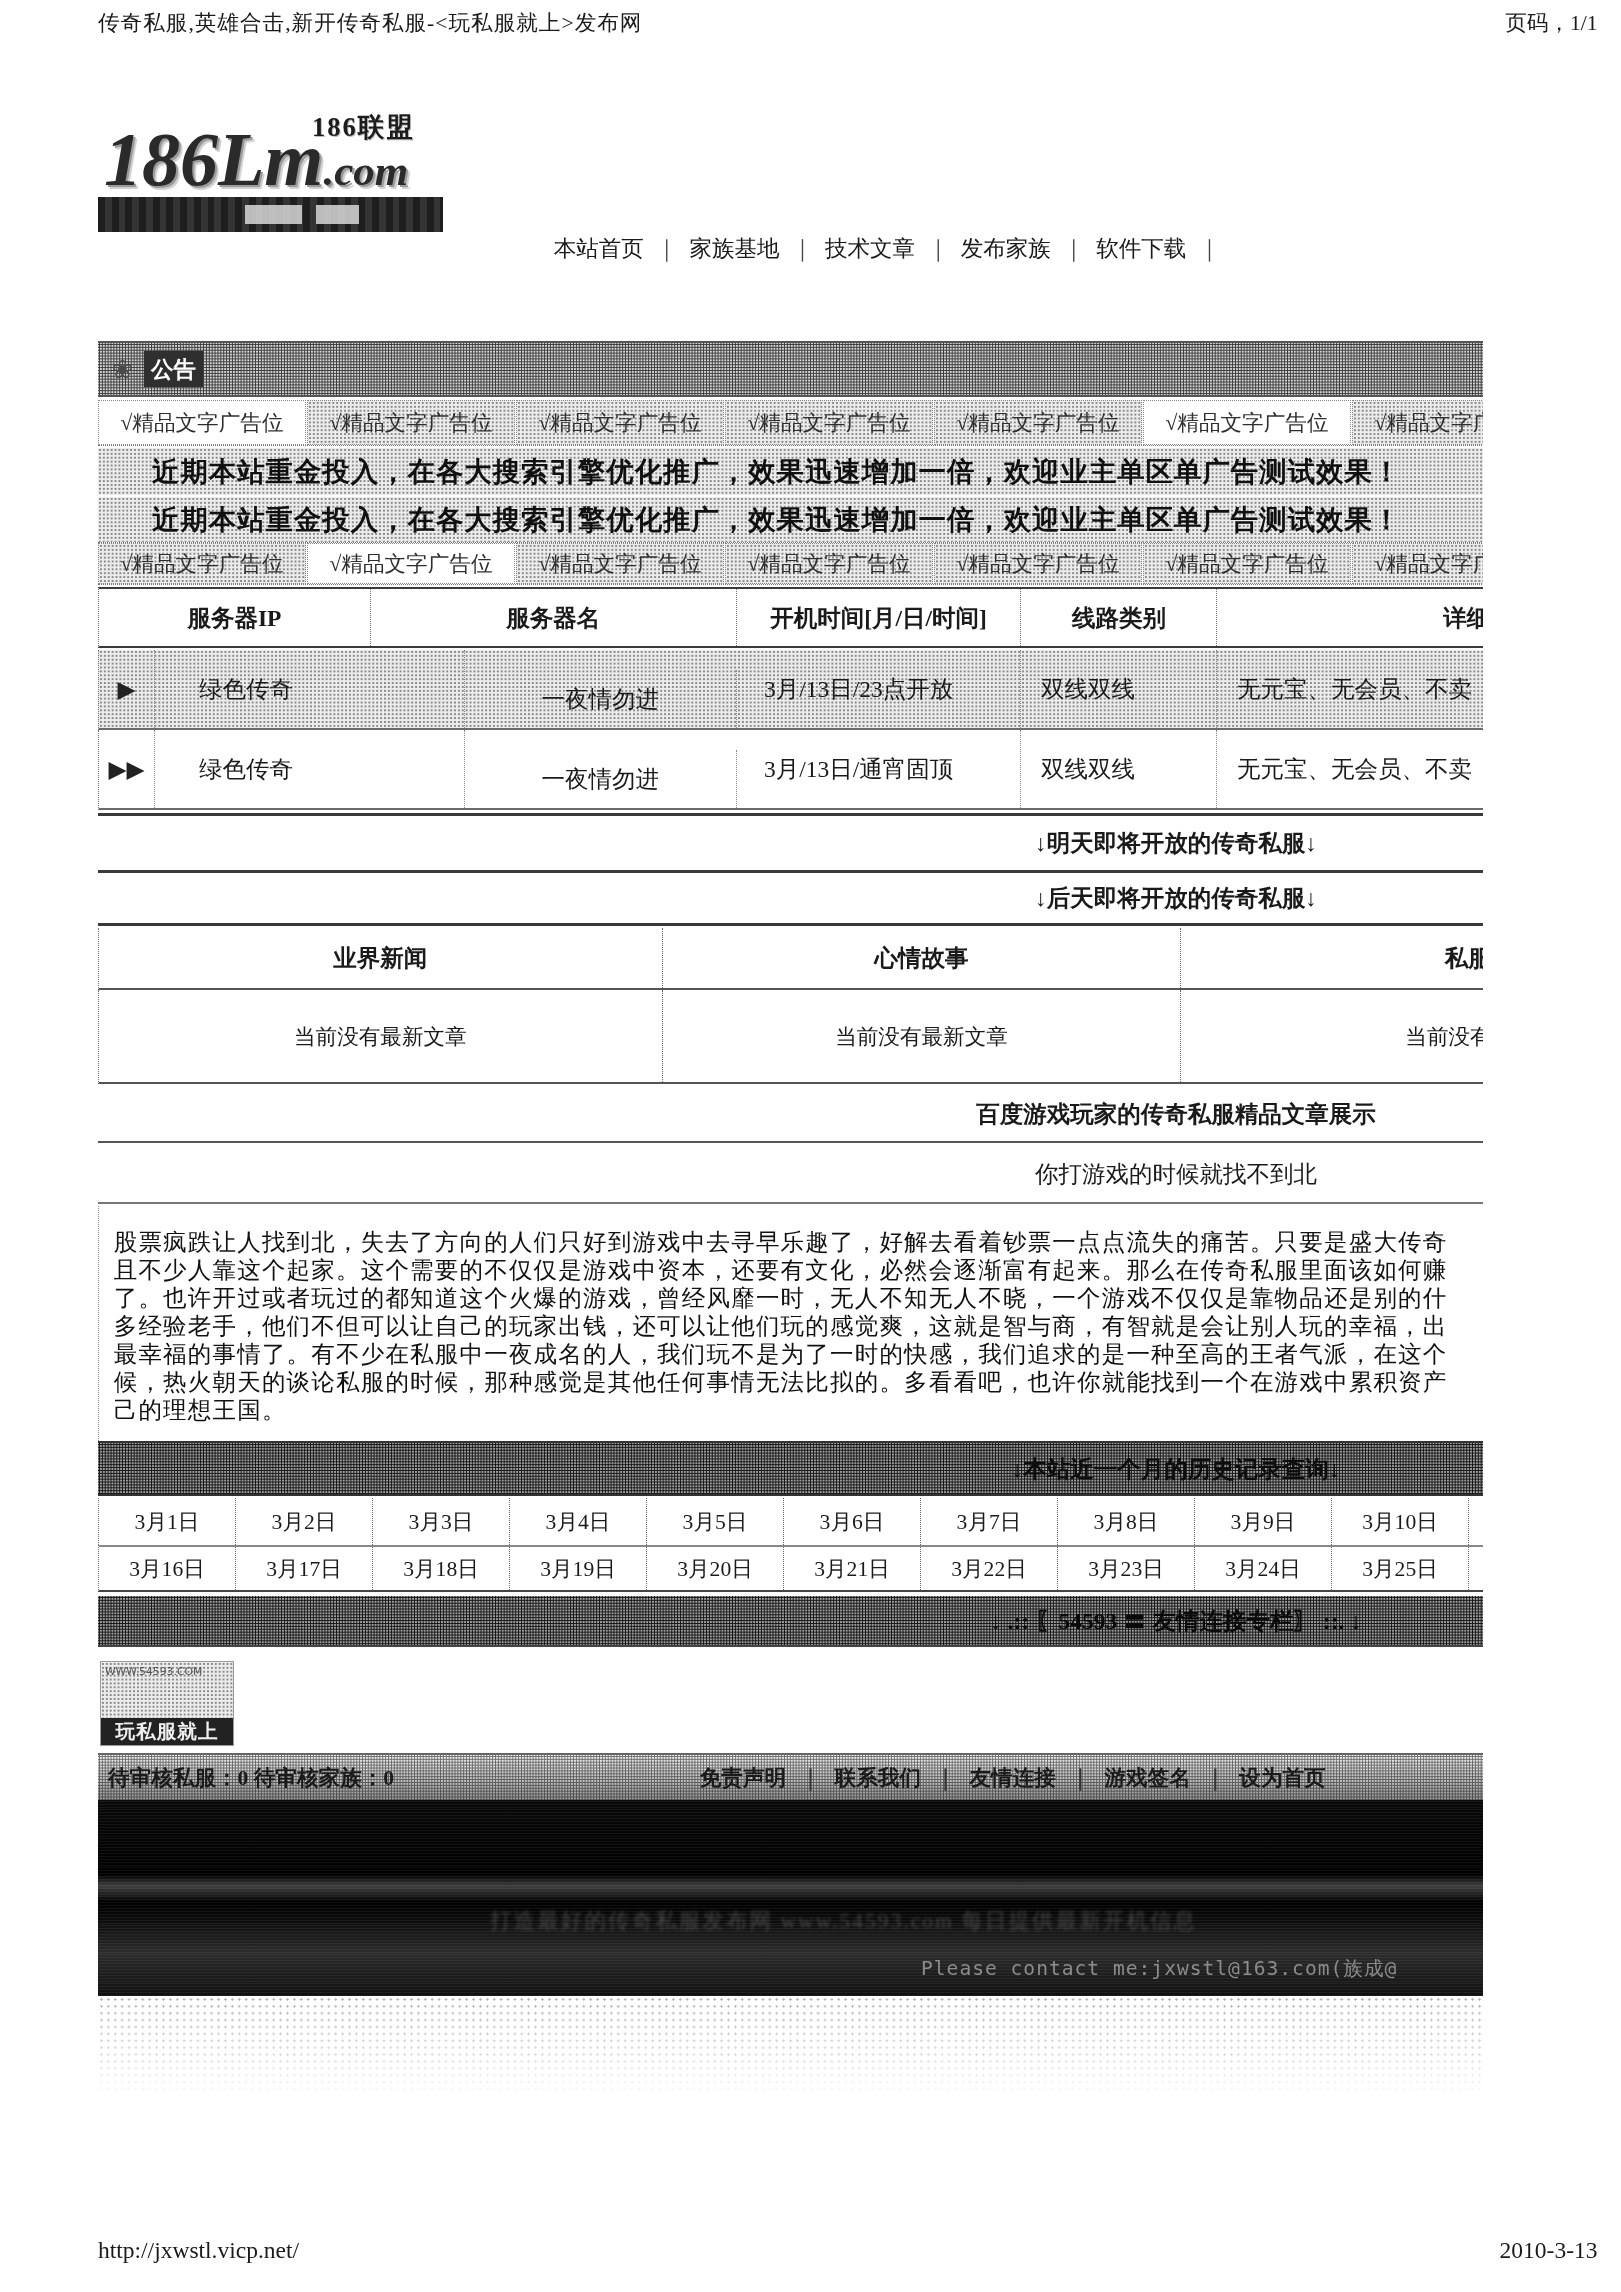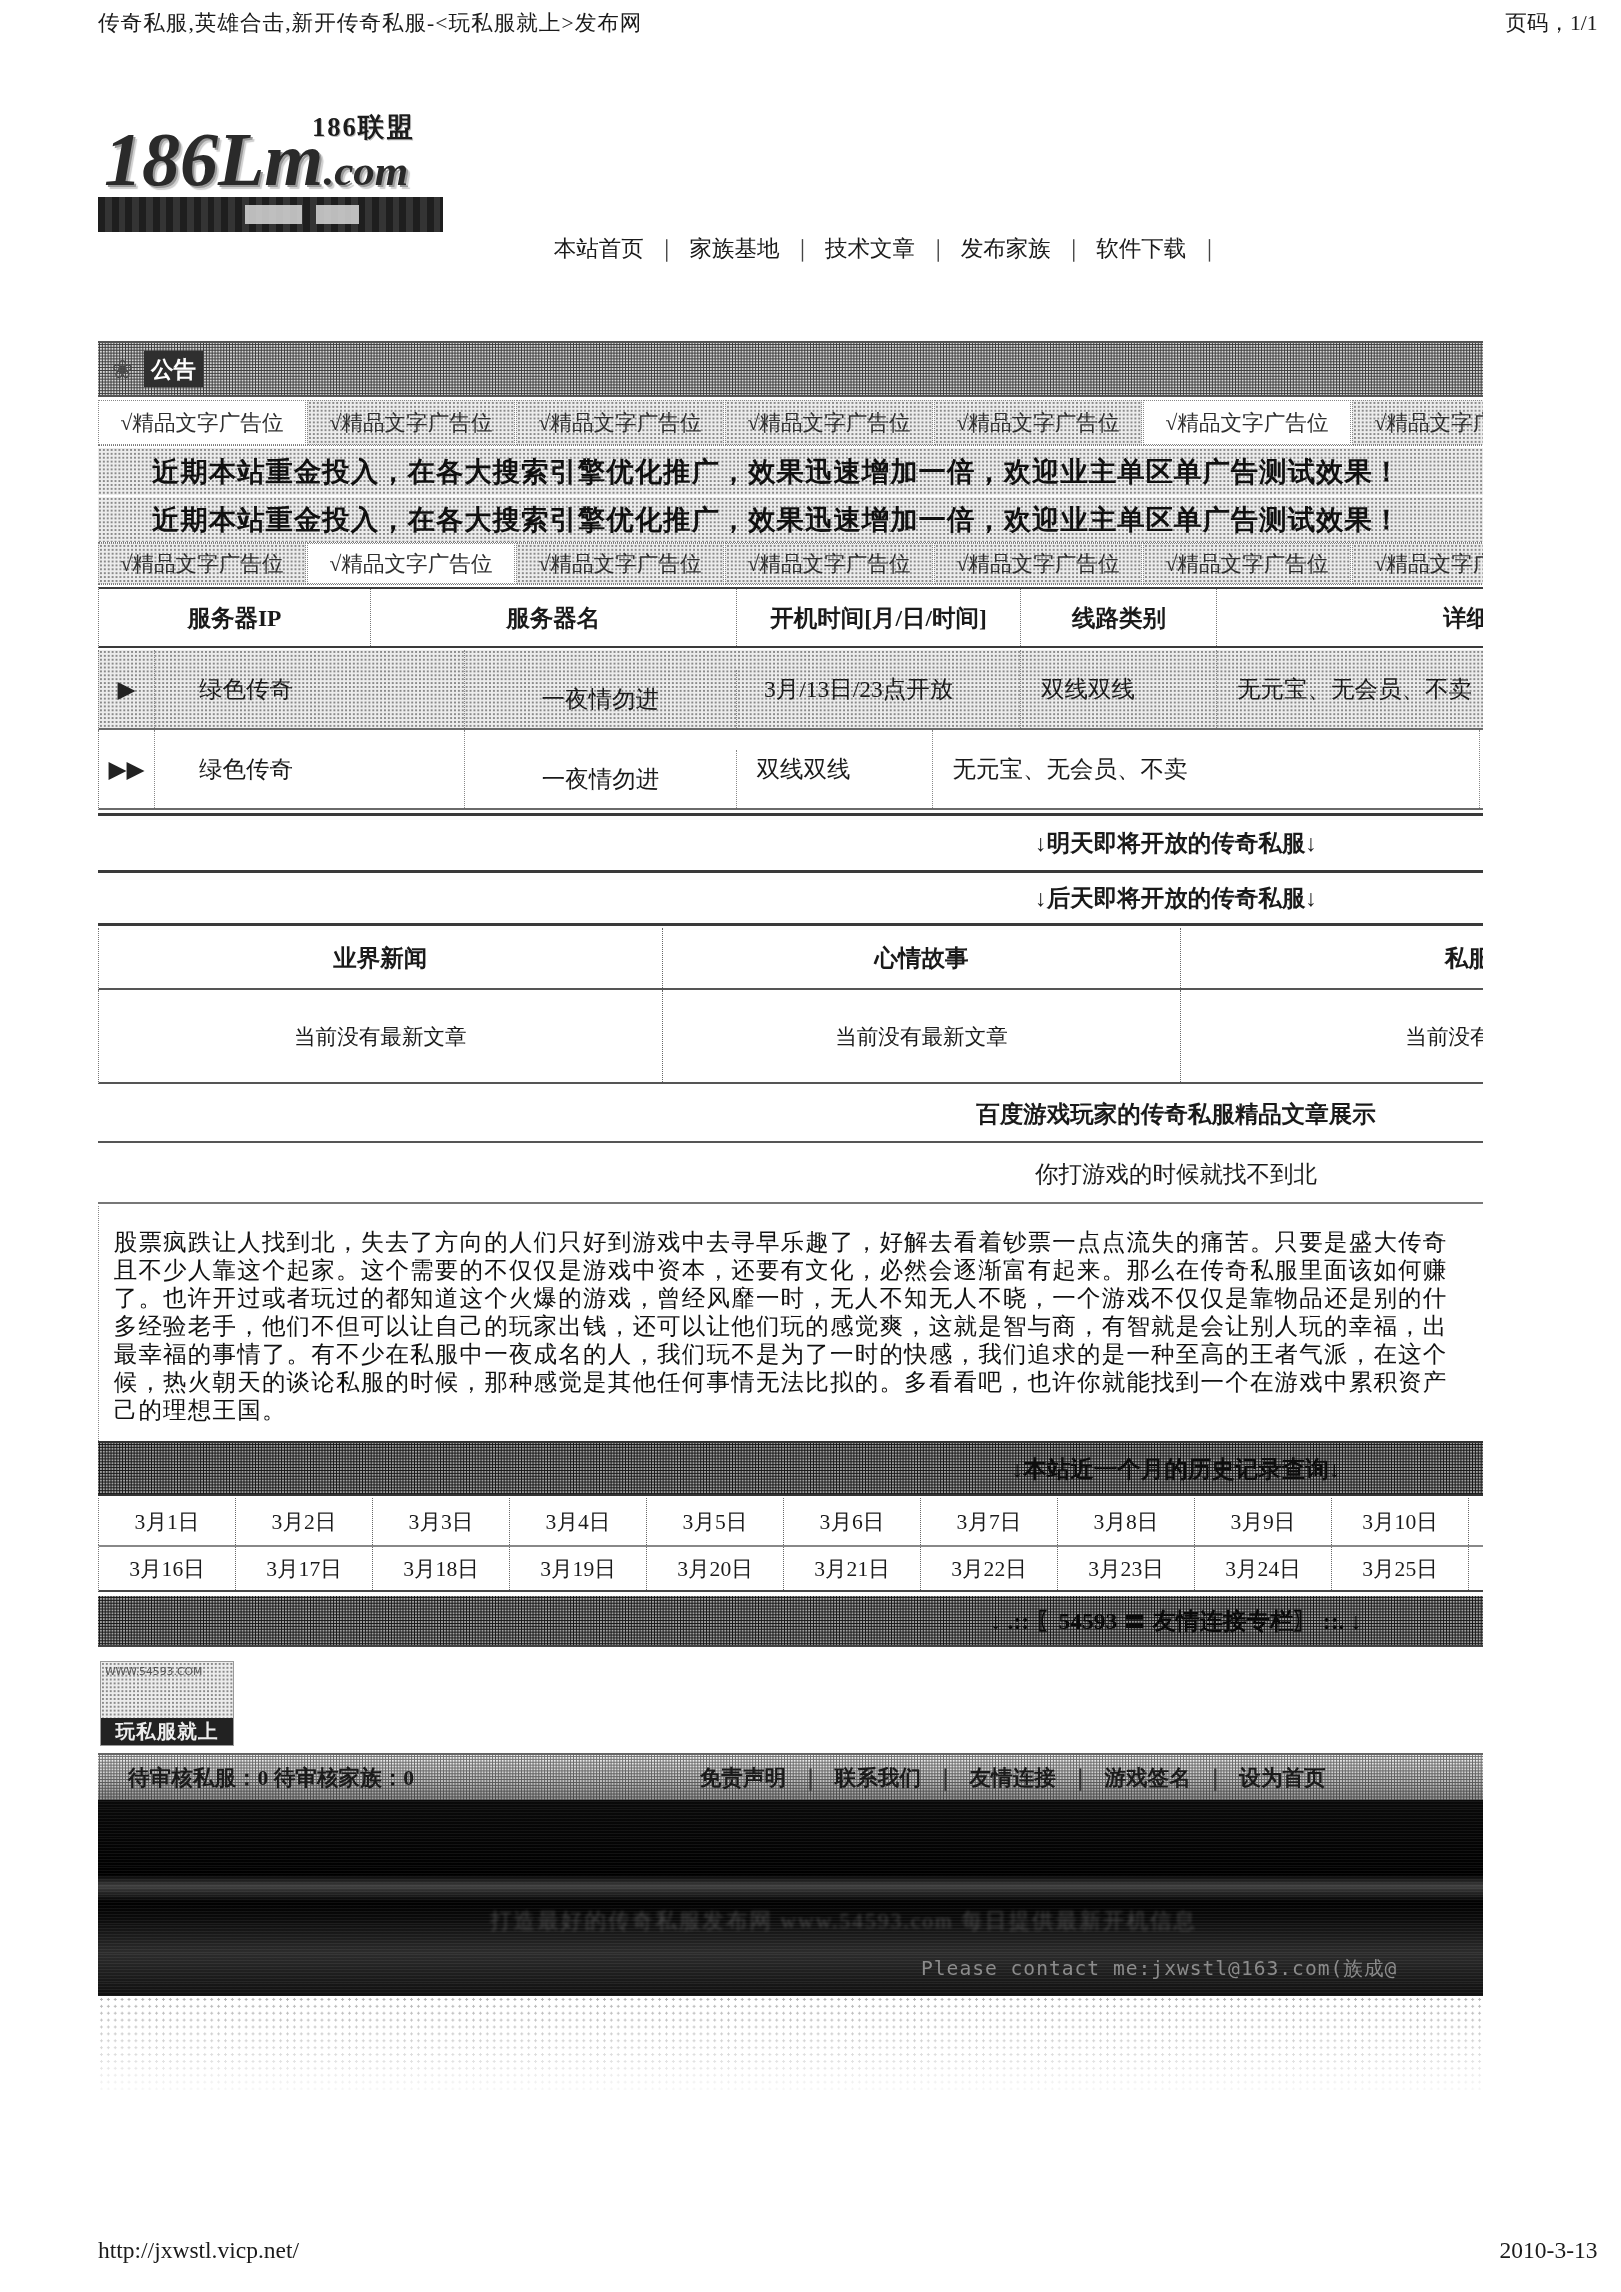--- a/index.html
+++ b/index.html
@@ -118,21 +118,21 @@
   .site-logo-top{height:53px;display:flex;align-items:flex-start;justify-content:flex-start;
     font-size:10.8px;color:#555;padding:2.9px 0 0 3.9px;font-family:"DejaVu Sans","Liberation Sans",sans-serif;}
   .site-logo-bottom{height:27.4px;background:#222;color:#eee;display:flex;align-items:center;
     justify-content:center;font-size:19.6px;font-weight:bold;letter-spacing:1px;}
 
   
   .footer-bar{top:1753px;width:100%;height:47px;display:flex;align-items:center;
     background-image:linear-gradient(#f4f4f4,#9c9c9c),radial-gradient(#777 1px,transparent 1.2px);
     background-size:100% 100%,2.9px 2.9px;background-blend-mode:multiply;
     border-top:2px solid #666;font-size:21.6px;font-weight:bold;}
-  .pending{margin-left:30px;white-space:nowrap;}
+  .pending{margin-left:10px;white-space:nowrap;}
   .footer-links{position:absolute;left:588px;white-space:nowrap;}
   .flink{margin:0 13.7px;cursor:pointer;}
   .fsep{color:#333;}
 
   
   .black-area{top:1800px;width:100%;height:196px;
     background-image:
       repeating-linear-gradient(0deg,rgba(255,255,255,.06) 0 1px,transparent 1px 2.9px),
       linear-gradient(180deg,#0a0a0a 0%,#000 38%,#3f3f3f 44%,#000 52%,#0d0d0d 62%,#2c2c2c 78%,#0f0f0f 100%);
   }
@@ -214,20 +214,21 @@
           <div class="cell c-name">绿色传奇</div>
           <div class="cell c-ip">一夜情勿进</div>
           <div class="cell c-time">3月/13日/23点开放</div>
           <div class="cell c-line">双线双线</div>
           <div class="cell c-desc">无元宝、无会员、不卖</div>
         </div>
         <div class="sec srv-row row1">
           <div class="cell c-arrow">▶▶</div>
           <div class="cell c-name">绿色传奇</div>
           <div class="cell c-ip">一夜情勿进</div>
+          <div class="cell c-time">3月/13日/通宵固顶</div>
           <div class="cell c-line">双线双线</div>
           <div class="cell c-desc">无元宝、无会员、不卖</div>
         </div>
       </div>
 
     <div class="sec upbar up1">
       <span>↓明天即将开放的传奇私服↓</span>
     </div>
     <div class="sec upbar up2">
       <span>↓后天即将开放的传奇私服↓</span>

